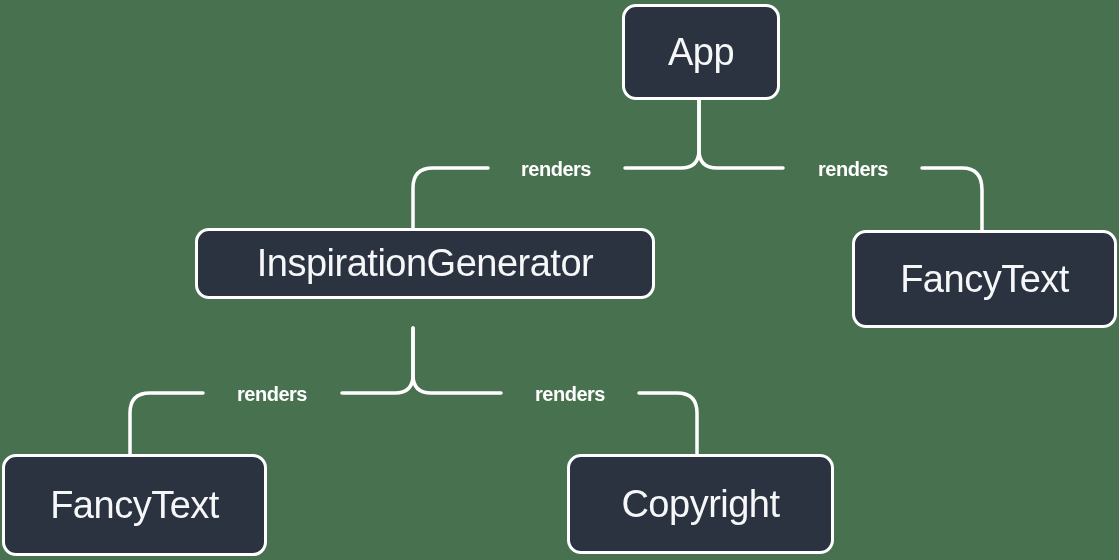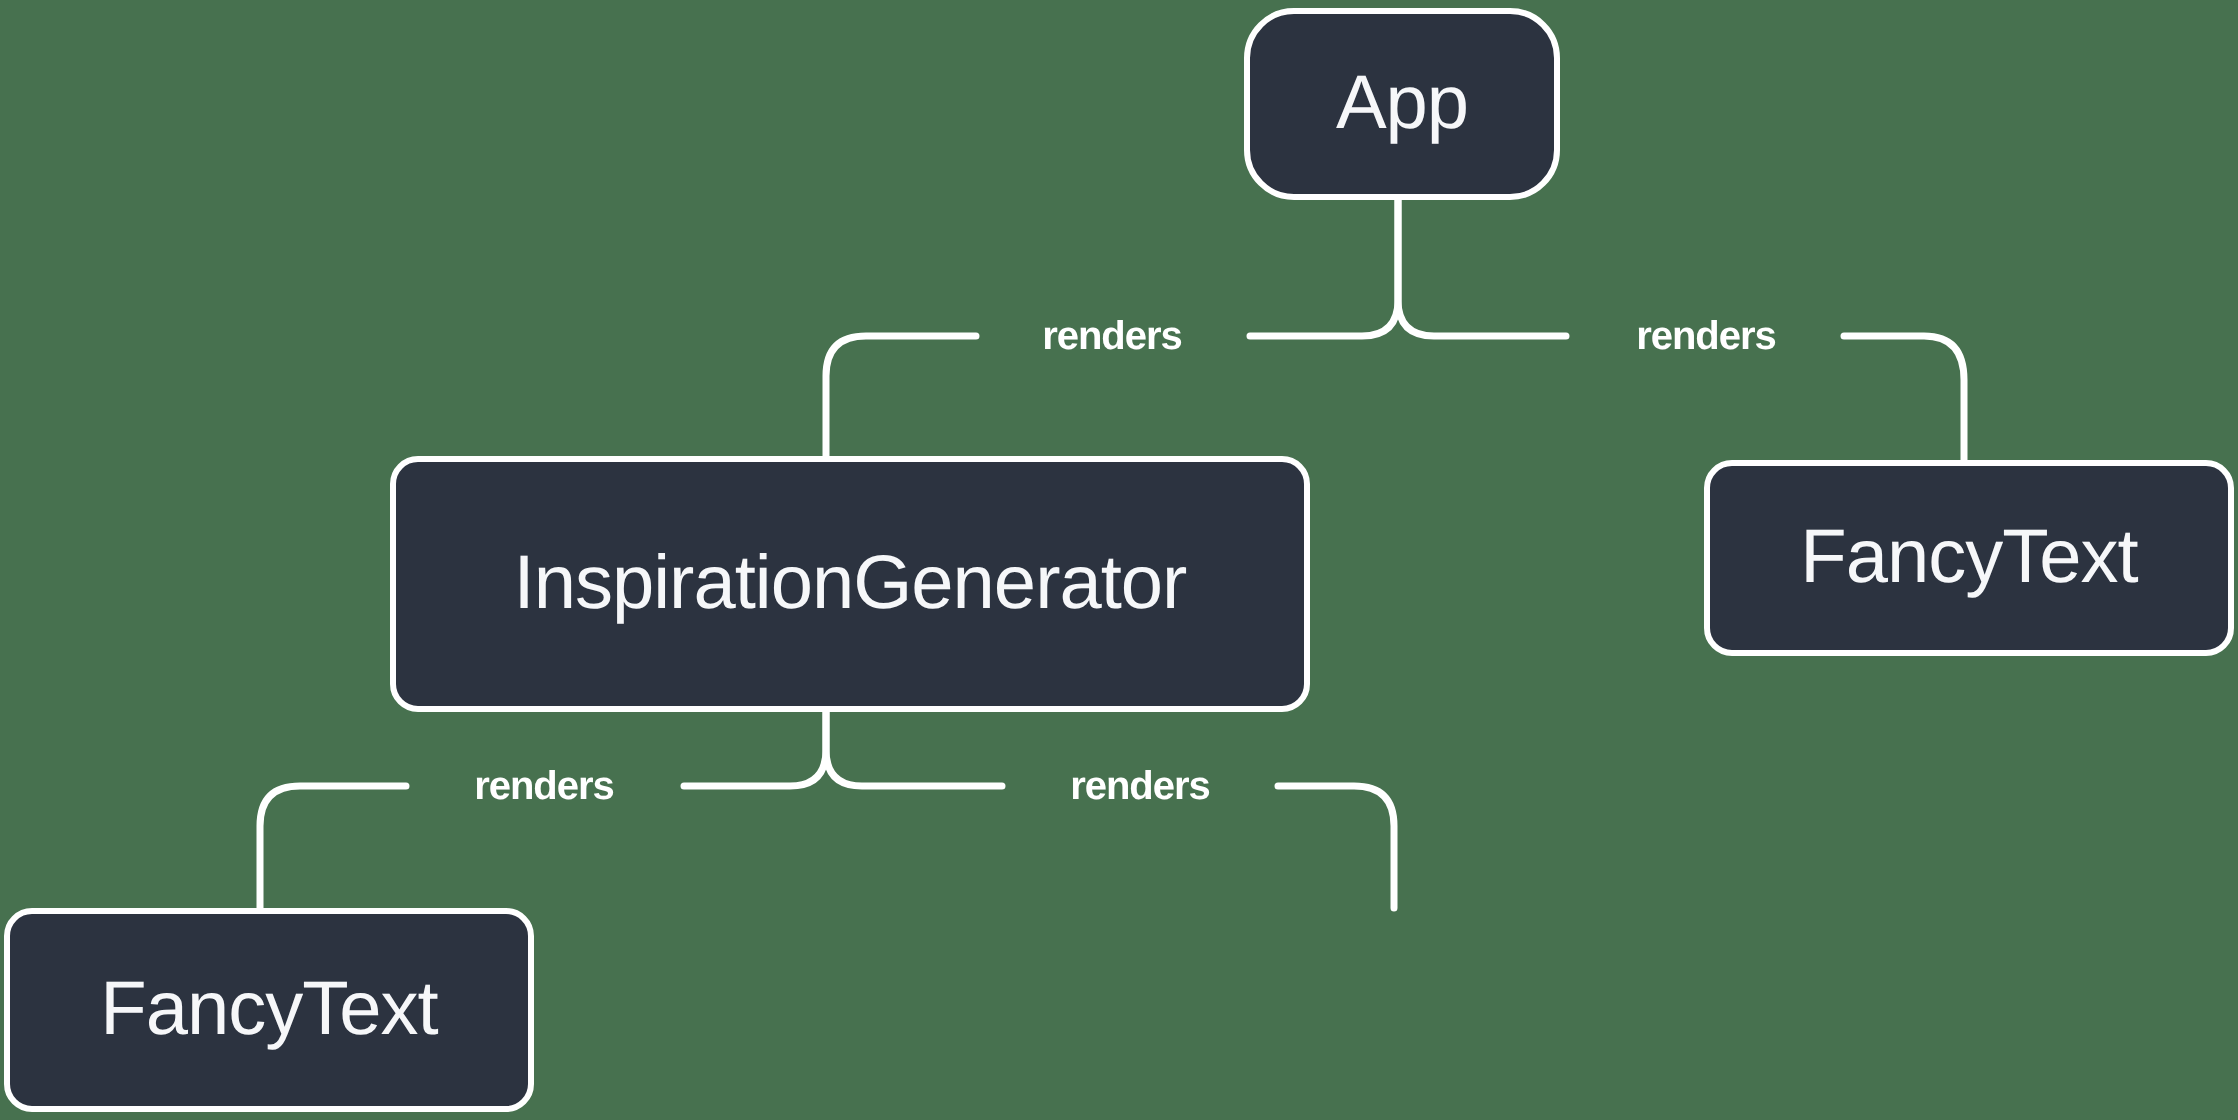--- a/index.html
+++ b/index.html
@@ -42,22 +42,22 @@
     align-items: center;
     justify-content: center;
   }
   .node-label {
     color: var(--node-text, #F6F7F9);
     font-size: 38px;
     font-weight: 400;
     letter-spacing: -0.5px;
     white-space: nowrap;
   }
-  .node-app                   { left: 622px; top: 4px;   width: 158px; height: 96px; border-radius: 25px; }
-  .node-inspiration-generator { left: 195px; top: 228px; width: 460px; height: 128px; }
+  .node-app                   { left: 622px; top: 4px;   width: 158px; height: 96px; }
+  .node-inspiration-generator { left: 195px; top: 228px; width: 460px; height: 71px; }
   .node-fancy-text-right      { left: 852px; top: 230px; width: 265px; height: 98px; }
   .node-fancy-text-left       { left: 2px;   top: 454px; width: 265px; height: 102px; }
   .node-copyright             { left: 567px; top: 454px; width: 267px; height: 100px; }
   .edge-label {
     position: absolute;
     transform: translate(-50%, -50%);
     color: var(--line, #FFFFFF);
     font-size: 20px;
     font-weight: 700;
     letter-spacing: -0.5px;
@@ -97,19 +97,22 @@
   </div>
 
   <div class="node node-fancy-text-right">
     <span class="node-label">FancyText</span>
   </div>
 
   <div class="node node-fancy-text-left">
     <span class="node-label">FancyText</span>
   </div>
 
+  <div class="node node-copyright">
+    <span class="node-label">Copyright</span>
+  </div>
 
   <span class="edge-label edge-label-1">renders</span>
   <span class="edge-label edge-label-2">renders</span>
   <span class="edge-label edge-label-3">renders</span>
   <span class="edge-label edge-label-4">renders</span>
 
 </div>
 
 </body></html>

